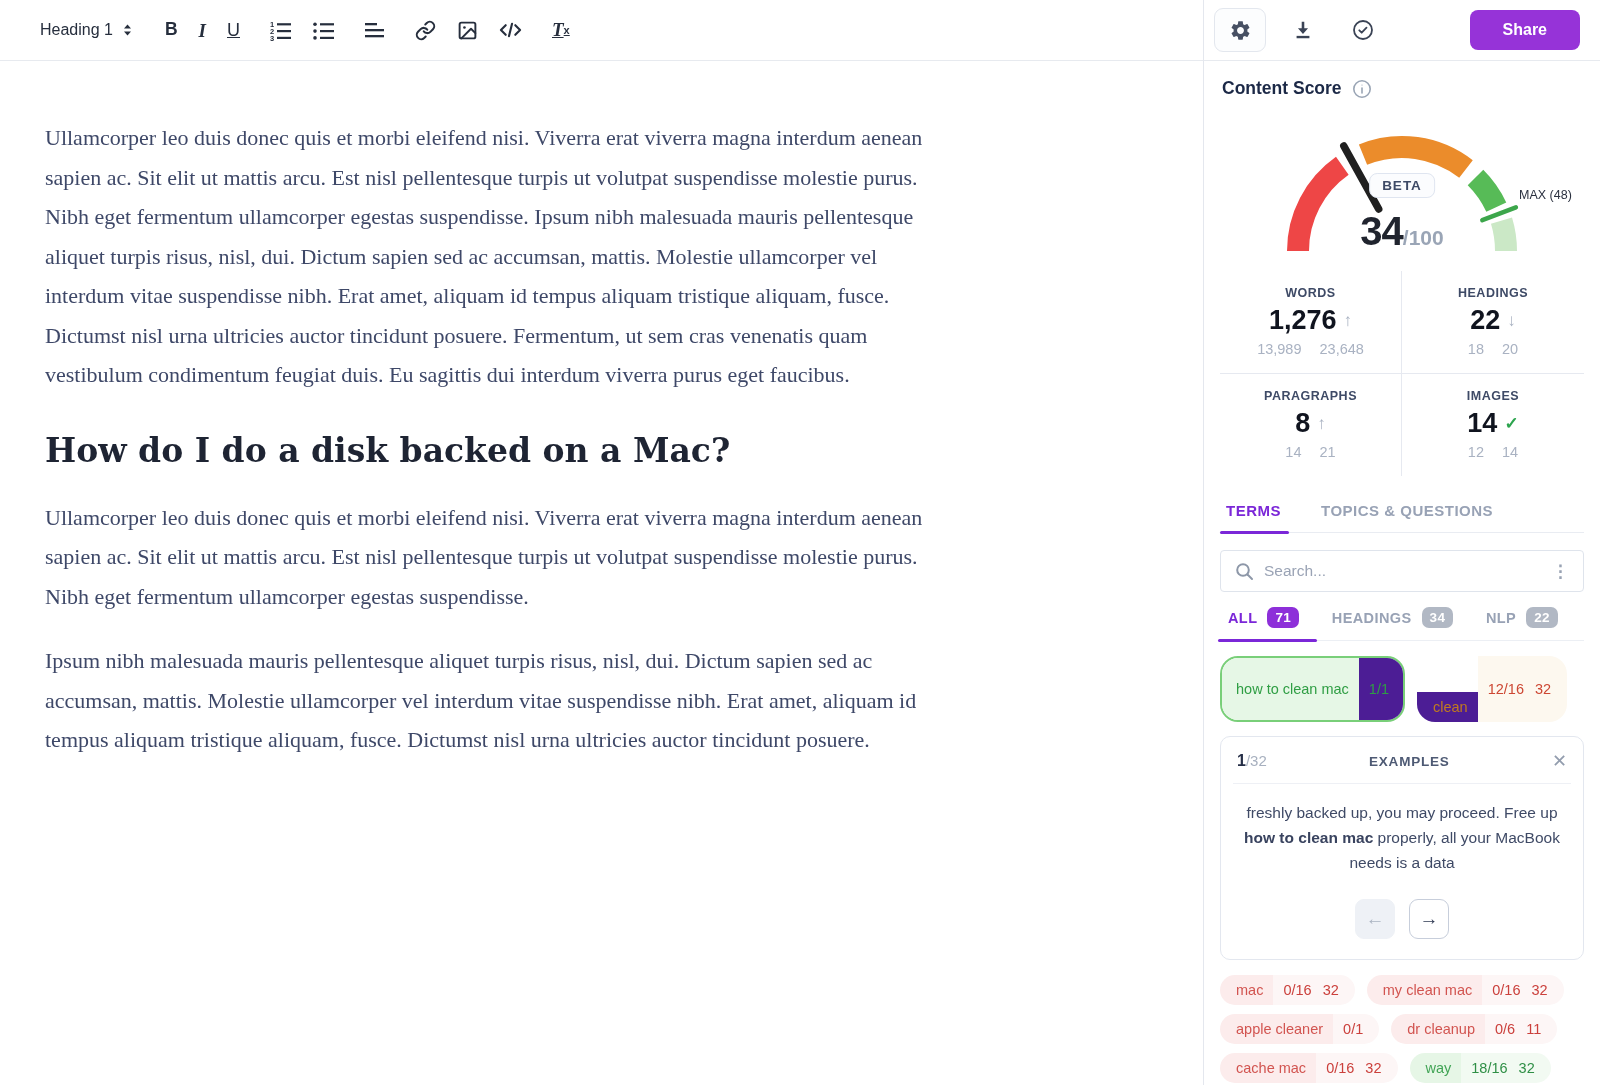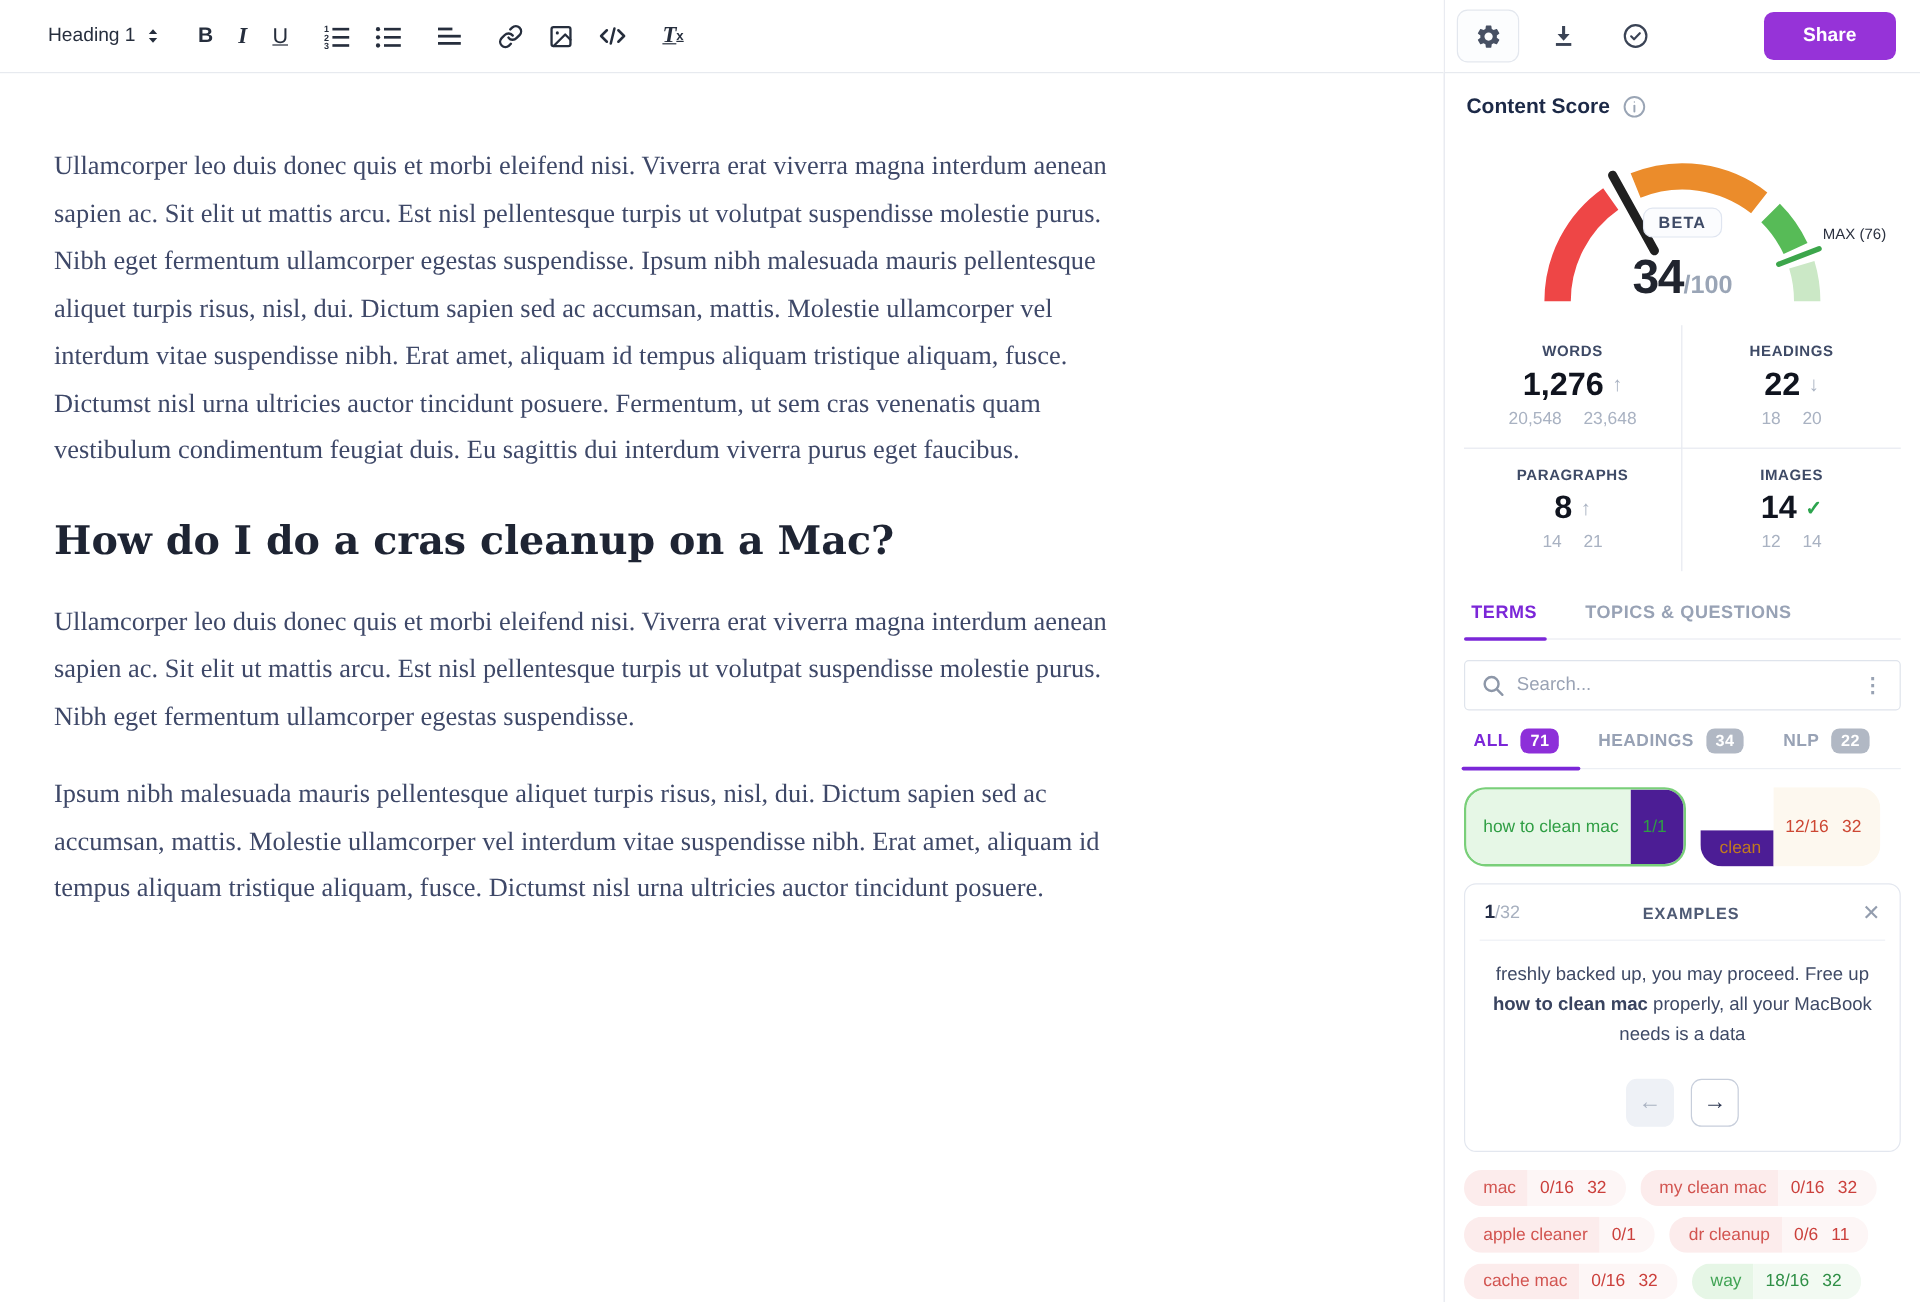--- a/index.html
+++ b/index.html
@@ -190,21 +190,21 @@
         <span class="tb-btn tx-ic">
             <span>T</span>
             <sub>x</sub>
           </span>
       </div>
     </div>
 
     <div class="editor">
       <div class="doc">
         <p>Ullamcorper leo duis donec quis et morbi eleifend nisi. Viverra erat viverra magna interdum aenean sapien ac. Sit elit ut mattis arcu. Est nisl pellentesque turpis ut volutpat suspendisse molestie purus. Nibh eget fermentum ullamcorper egestas suspendisse. Ipsum nibh malesuada mauris pellentesque aliquet turpis risus, nisl, dui. Dictum sapien sed ac accumsan, mattis. Molestie ullamcorper vel interdum vitae suspendisse nibh. Erat amet, aliquam id tempus aliquam tristique aliquam, fusce. Dictumst nisl urna ultricies auctor tincidunt posuere. Fermentum, ut sem cras venenatis quam vestibulum condimentum feugiat duis. Eu sagittis dui interdum viverra purus eget faucibus.</p>
-        <h2>How do I do a cras cleanup on a Mac?</h2>
+        <h2>How do I do a disk backed on a Mac?</h2>
         <p>Ullamcorper leo duis donec quis et morbi eleifend nisi. Viverra erat viverra magna interdum aenean sapien ac. Sit elit ut mattis arcu. Est nisl pellentesque turpis ut volutpat suspendisse molestie purus. Nibh eget fermentum ullamcorper egestas suspendisse.</p>
         <p>Ipsum nibh malesuada mauris pellentesque aliquet turpis risus, nisl, dui. Dictum sapien sed ac accumsan, mattis. Molestie ullamcorper vel interdum vitae suspendisse nibh. Erat amet, aliquam id tempus aliquam tristique aliquam, fusce. Dictumst nisl urna ultricies auctor tincidunt posuere.</p>
       </div>
     </div>
   </div>
 
   <div class="right-col">
 
     <div class="panel-top">
       <button class="gear-btn">
@@ -247,32 +247,32 @@
           <line x1="260.3" y1="109.2" x2="293.9" y2="96.3" stroke="#ffffff" stroke-width="10" stroke-linecap="round"></line>
           <line x1="260.3" y1="109.2" x2="293.9" y2="96.3" stroke="#3ca64b" stroke-width="4.5" stroke-linecap="round"></line>
           <line x1="156.7" y1="98" x2="121.8" y2="35" stroke="#ffffff" stroke-width="13" stroke-linecap="round"></line>
           <line x1="156.7" y1="98" x2="121.8" y2="35" stroke="#202020" stroke-width="7.5" stroke-linecap="round"></line>
         </svg>
         <div class="beta-badge">BETA</div>
         <div class="score">
           <span class="score-num">34</span>
           <span class="score-den">/100</span>
         </div>
-        <div class="max-label">MAX (76)</div>
+        <div class="max-label">MAX (48)</div>
       </div>
 
       <div class="stats">
         <div class="stat">
           <div class="stat-label">WORDS</div>
           <div class="stat-value">
               <span>1,276</span>
               <span class="trend">↑</span>
             </div>
           <div class="stat-range">
-              <span>20,548</span>
+              <span>13,989</span>
               <span>23,648</span>
             </div>
         </div>
         <div class="stat">
           <div class="stat-label">HEADINGS</div>
           <div class="stat-value">
               <span>22</span>
               <span class="trend">↓</span>
             </div>
           <div class="stat-range">

